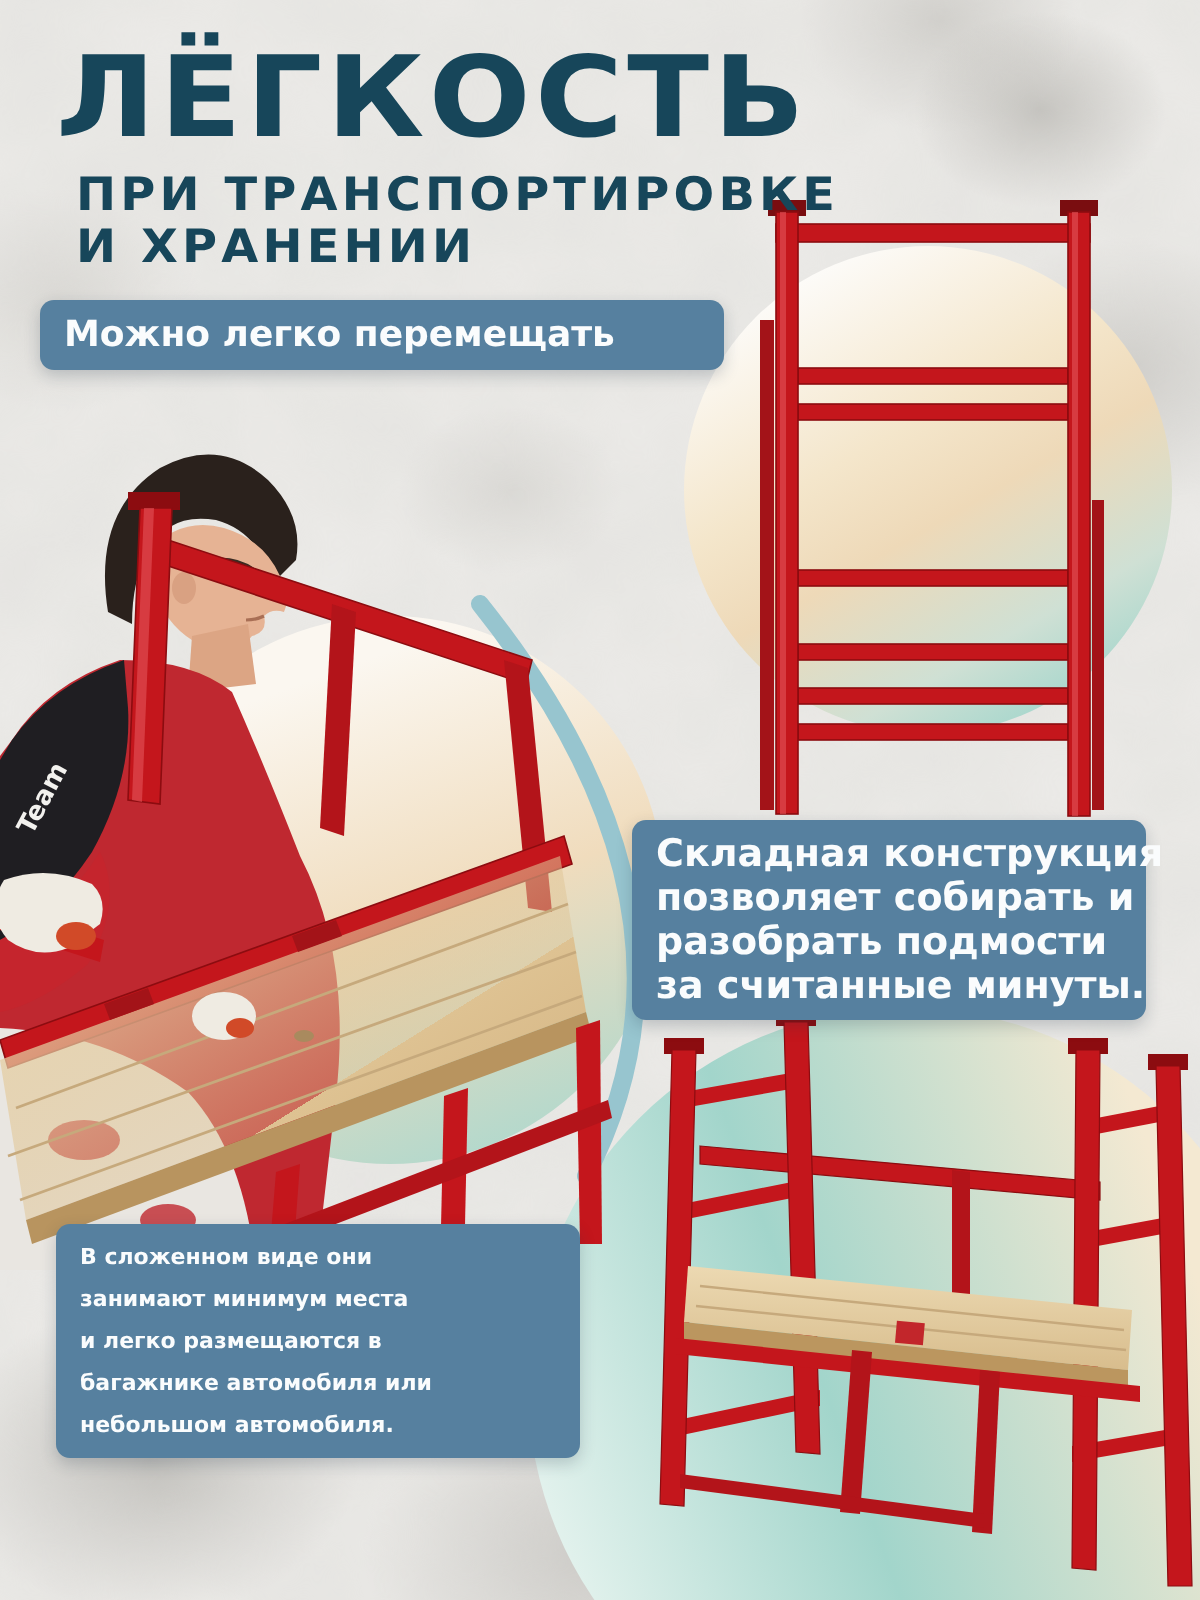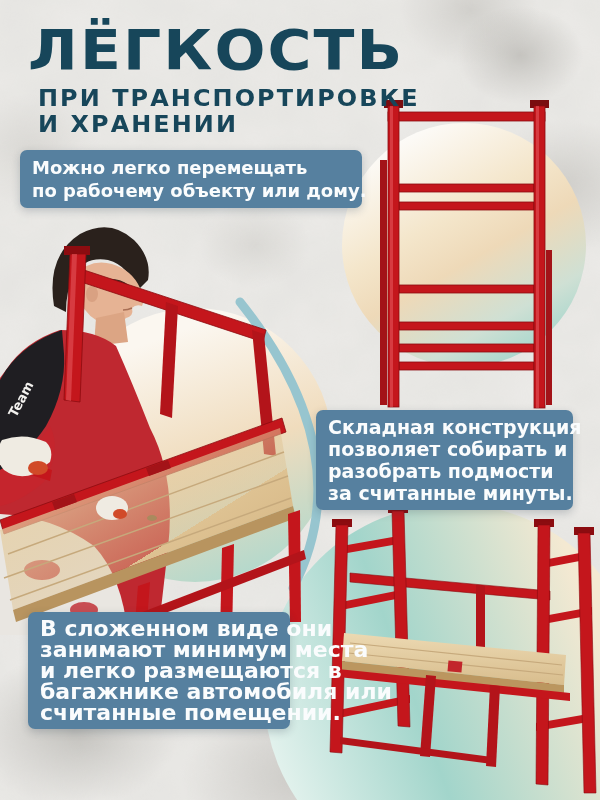--- a/index.html
+++ b/index.html
@@ -47,21 +47,21 @@
   .photo-assembled{left:280px;top:505px;}
   
   .bubble{
     position:absolute;z-index:4;background:#56809f;color:#fafcfd;
     border-radius:7px;padding:6px 12px;font-weight:700;
     box-shadow:0 3px 8px rgba(30,50,70,.22);
   }
   .bubble div{white-space:nowrap;}
   .bubble-1{left:20px;top:150px;width:318px;font-size:18px;line-height:23px;}
   .bubble-2{left:316px;top:410px;width:233px;font-size:19px;line-height:22px;}
-  .bubble-3{left:28px;top:612px;width:238px;font-size:22px;line-height:21px;text-align:center;}
+  .bubble-3{left:28px;top:612px;width:238px;font-size:11px;line-height:21px;}
 </style>
 </head>
 <body>
 
 <div class="canvas">
 
   <div class="toile"></div>
   <svg class="noise" width="600" height="800">
     <filter id="tex">
         <feTurbulence type="fractalNoise" baseFrequency="0.016" numOctaves="3" seed="11"></feTurbulence>
@@ -191,29 +191,28 @@
     <rect x="168" y="156" width="14" height="11" fill="#c2262b" transform="rotate(5 175 161)"></rect>
     <polygon points="58,164 290,188 290,196 58,172" fill="#c4161c"></polygon>
 
     <polygon points="146,170 156,171 150,252 140,251" fill="#b3141a"></polygon>
     <polygon points="210,180 220,181 216,262 206,261" fill="#b3141a"></polygon>
     <polygon points="60,232 212,252 212,259 60,239" fill="#b3141a"></polygon>
   </svg>
 
   <div class="bubble bubble-1">
     <div>Можно легко перемещать</div>
-    <div>по рабочему объекту или дому.</div>
   </div>
   <div class="bubble bubble-2">
     <div>Складная конструкция</div>
     <div>позволяет собирать и</div>
     <div>разобрать подмости</div>
     <div>за считанные минуты.</div>
   </div>
   <div class="bubble bubble-3">
     <div>В сложенном виде они</div>
     <div>занимают минимум места</div>
     <div>и легко размещаются в</div>
     <div>багажнике автомобиля или</div>
-    <div>считанные помещении.</div>
+    <div>небольшом автомобиля.</div>
   </div>
 
 </div>
 
 </body></html>

